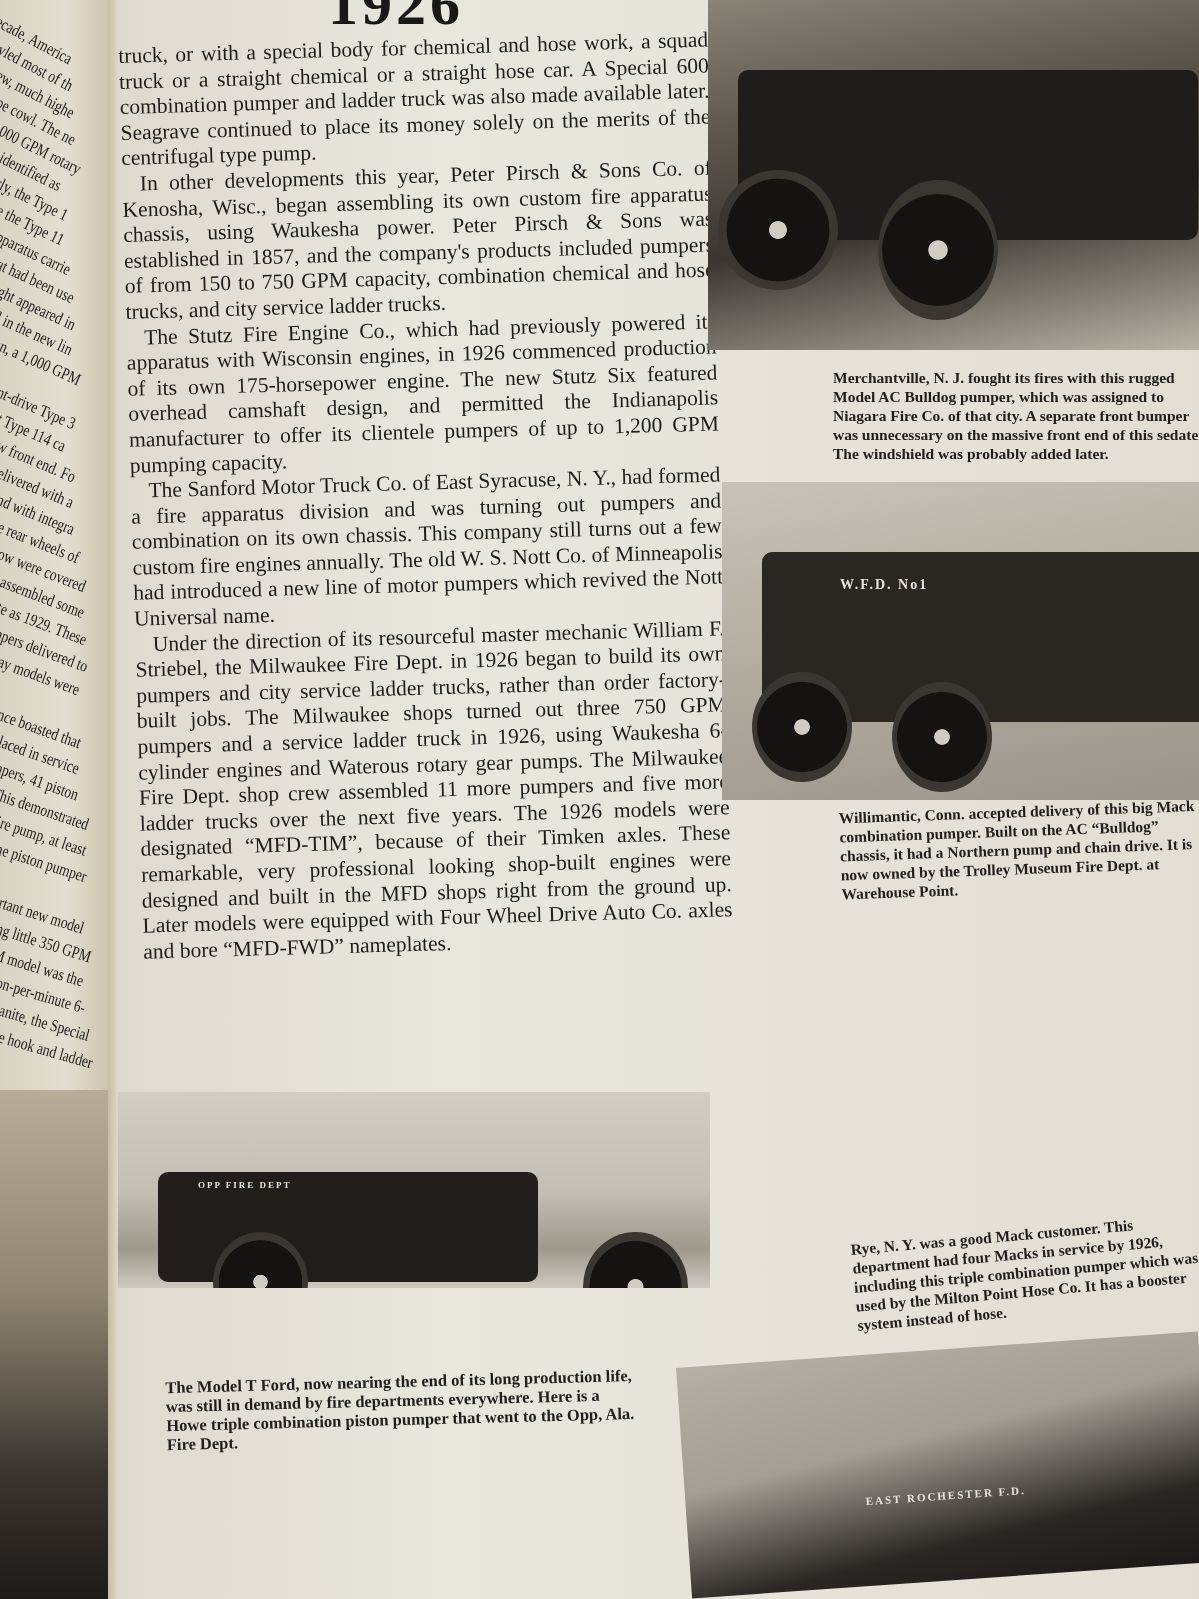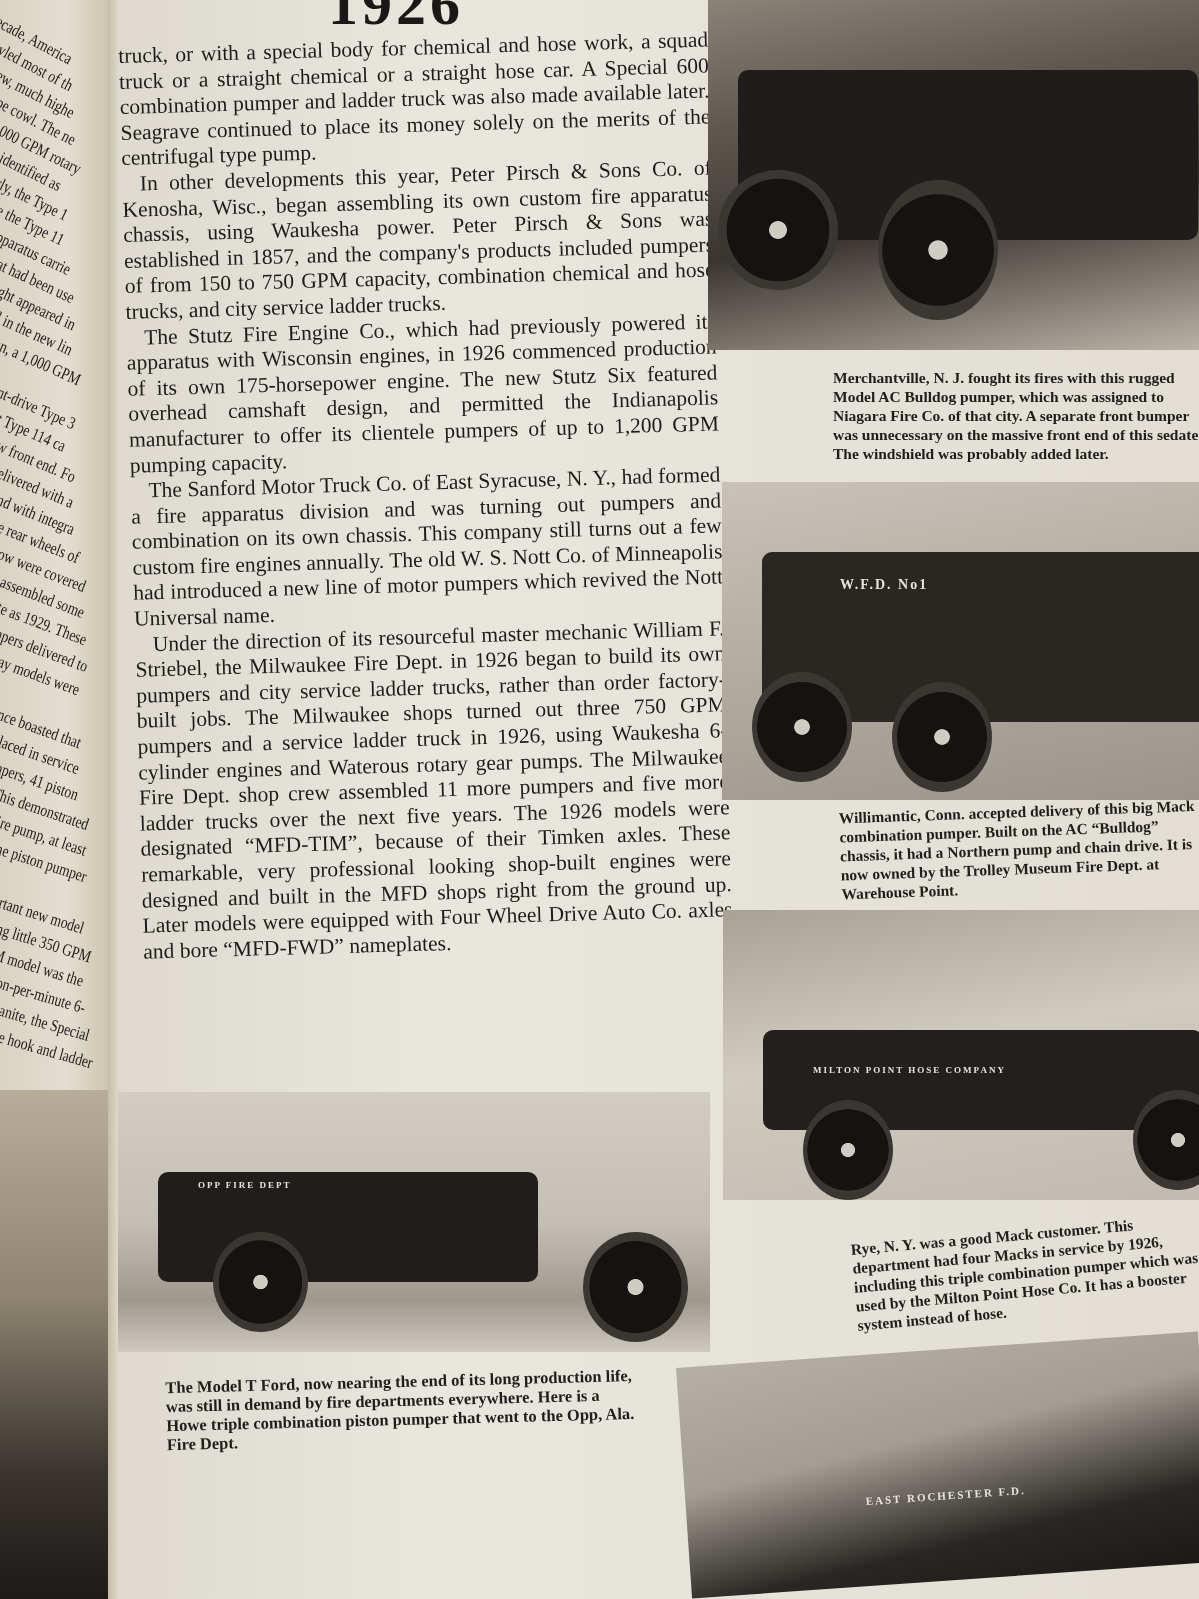--- a/index.html
+++ b/index.html
@@ -126,29 +126,23 @@
   <div class="caption" style="left:715px; top:368px; width:380px;">Merchantville, N. J. fought its fires with this rugged Model AC Bulldog pumper, which was assigned to Niagara Fire Co. of that city. A separate front bumper was unnecessary on the massive front end of this sedate. The windshield was probably added later.</div>
 
   <div class="photo" style="left:580px; top:482px; width:483px; height:318px; background:linear-gradient(170deg,#c8c3b8 0%,#b5afa4 40%,#9a948a 100%);margin-left:24px;">
     <div class="truck-body" style="left:40px; top:70px; width:460px; height:170px; background:#2a2622;"></div>
     <div class="lettering" style="left:118px; top:95px;">W.F.D. No1</div>
     <div class="wheel" style="left:30px; top:190px; width:100px; height:110px;"></div>
     <div class="wheel" style="left:170px; top:200px; width:100px; height:110px;"></div>
   </div>
   <div class="caption" style="left:722px; top:802px; width:370px; transform:rotate(-2deg);">Willimantic, Conn. accepted delivery of this big Mack combination pumper. Built on the AC “Bulldog” chassis, it had a Northern pump and chain drive. It is now owned by the Trolley Museum Fire Dept. at Warehouse Point.</div>
 
-  <div class="photo" style="left:605px; top:910px; width:476px; height:290px; background:linear-gradient(170deg,#a8a296 0%,#d0cbbf 45%,#c0bab0 100%);">
-    <div class="truck-body" style="left:40px; top:120px; width:440px; height:100px; background:#231f1c;"></div>
-    <div class="lettering" style="left:90px; top:155px; font-size:9px;">MILTON POINT HOSE COMPANY</div>
-    <div class="wheel" style="left:80px; top:190px; width:90px; height:100px;"></div>
-    <div class="wheel" style="left:410px; top:180px; width:90px; height:100px;"></div>
-  </div>
   <div class="caption" style="left:732px; top:1205px; width:360px; transform:rotate(-5deg); transform-origin:left top; top:1240px;">Rye, N. Y. was a good Mack customer. This department had four Macks in service by 1926, including this triple combination pumper which was used by the Milton Point Hose Co. It has a booster system instead of hose.</div>
 
-  <div class="photo" style="left:0; top:1092px; width:592px; height:260px; background:linear-gradient(180deg,#d2cdc3 0%,#c4bfb5 50%,#9e988d 80%,#cfcac0 100%);">
+  <div class="photo" style="left:0; top:1092px; width:592px; height:196px; background:linear-gradient(180deg,#d2cdc3 0%,#c4bfb5 50%,#9e988d 80%,#cfcac0 100%);">
     <div class="truck-body" style="left:40px; top:80px; width:380px; height:110px; background:#201d1a;"></div>
     <div class="lettering" style="left:80px; top:88px; font-size:9px;">OPP FIRE DEPT</div>
     <div class="wheel" style="left:95px; top:140px; width:95px; height:100px;"></div>
     <div class="wheel" style="left:465px; top:140px; width:105px; height:110px;"></div>
   </div>
   <div class="caption" style="left:48px; top:1372px; width:470px; transform:rotate(-1.5deg); font-size:16.5px;">The Model T Ford, now nearing the end of its long production life, was still in demand by fire departments everywhere. Here is a Howe triple combination piston pumper that went to the Opp, Ala. Fire Dept.</div>
 
   <div class="photo" style="left:558px; top:1368px; width:523px; height:231px; transform:rotate(-4deg); transform-origin:left top; background:linear-gradient(170deg,#b5b0a6 0%,#a39e94 40%,#2a2623 75%,#1b1917 100%);">
     <div class="lettering" style="left:180px; top:140px; font-size:11px;">EAST ROCHESTER F.D.</div>
   </div>

